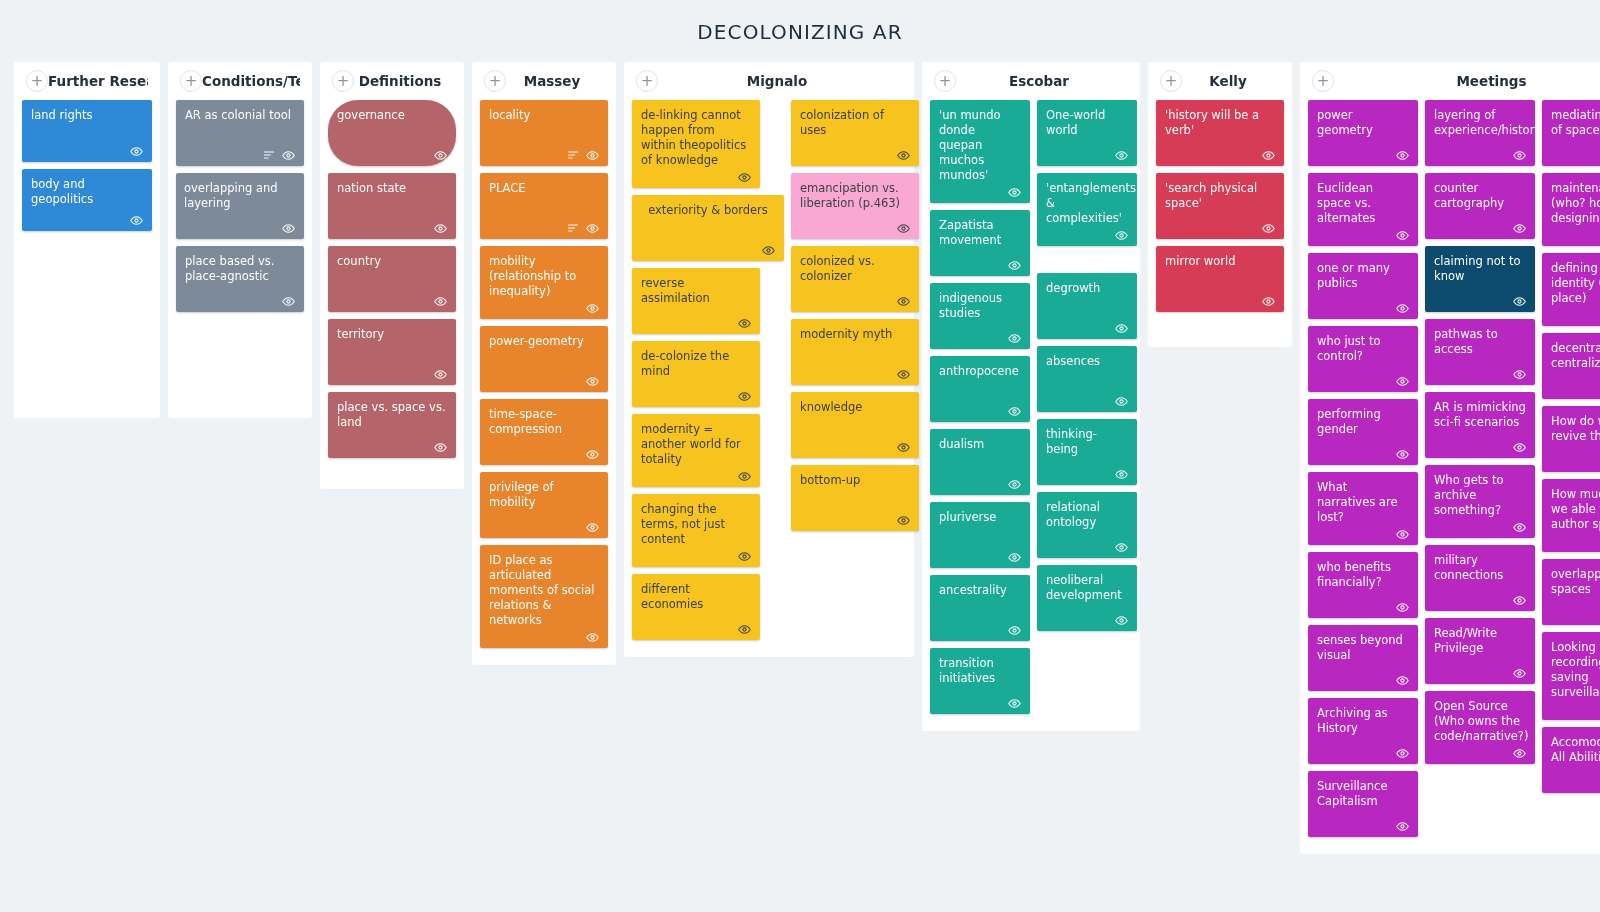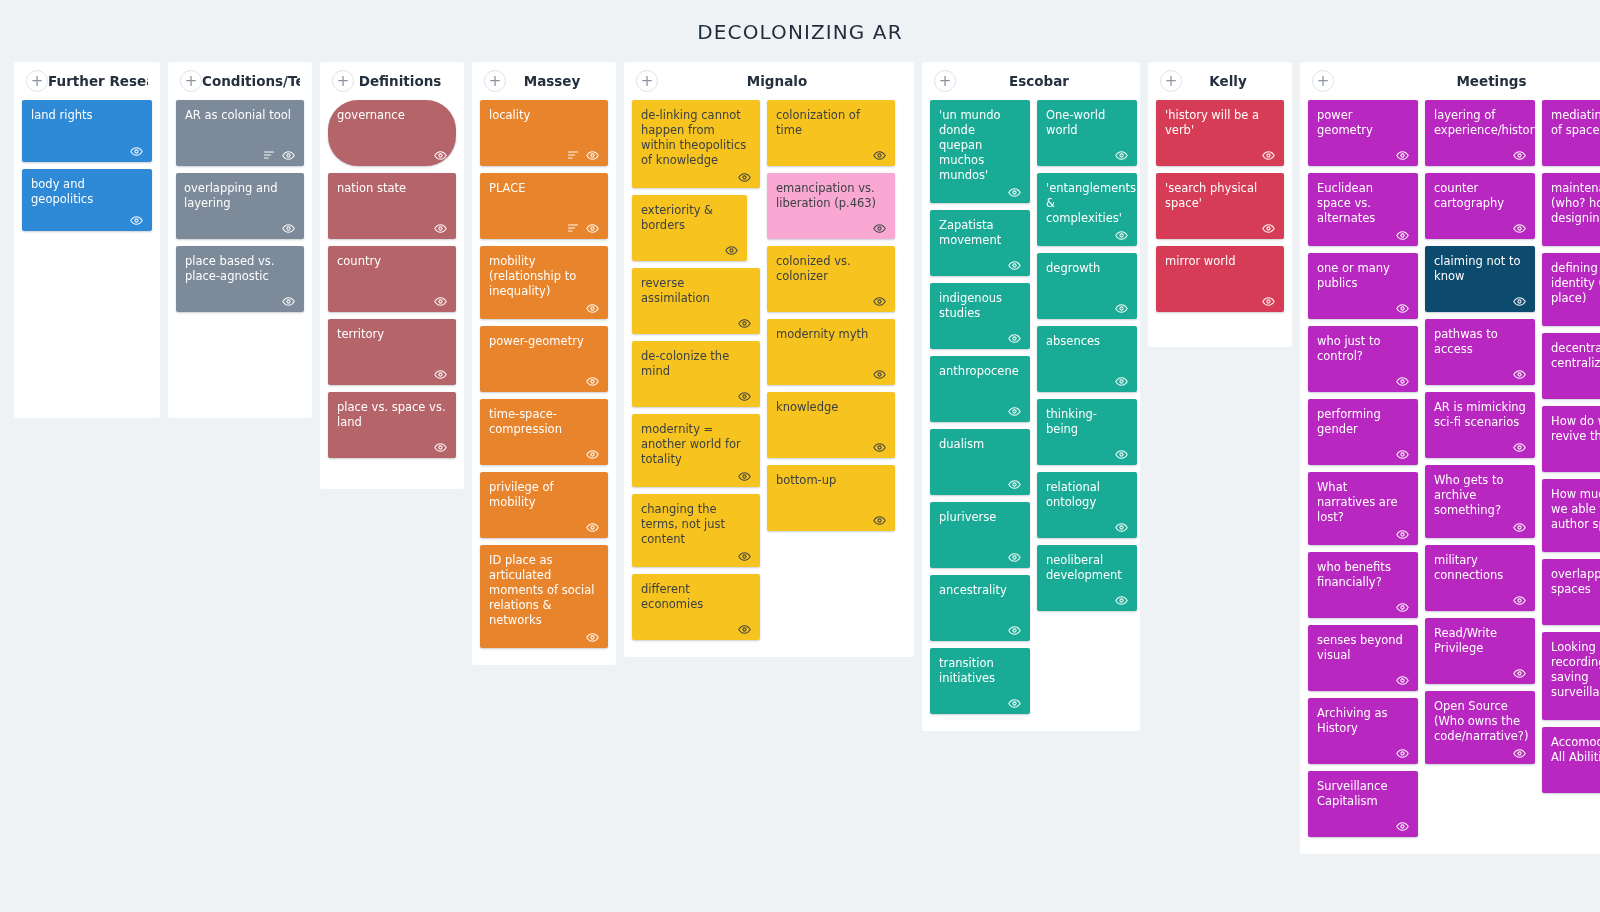--- a/index.html
+++ b/index.html
@@ -364,21 +364,21 @@
             <div class="txt">de-linking cannot happen from within theopolitics of knowledge</div>
             <div class="icons">
               <span>
                 <svg width="13" height="13" viewBox="0 0 24 24" fill="none" stroke-width="2" stroke-linecap="round" stroke-linejoin="round">
                   <path d="M1.5 12s4-7 10.5-7 10.5 7 10.5 7-4 7-10.5 7S1.5 12 1.5 12z"></path>
                   <circle cx="12" cy="12" r="3"></circle>
                 </svg>
               </span>
             </div>
           </div>
-          <div class="card dark-text" style="background: rgb(247, 196, 31); width: 115px; min-height: 66px;">
+          <div class="card dark-text" style="background: rgb(247, 196, 31); width: 152px; min-height: 66px; text-align: center;">
             <div class="txt">exteriority &amp; borders</div>
             <div class="icons">
               <span>
                 <svg width="13" height="13" viewBox="0 0 24 24" fill="none" stroke-width="2" stroke-linecap="round" stroke-linejoin="round">
                   <path d="M1.5 12s4-7 10.5-7 10.5 7 10.5 7-4 7-10.5 7S1.5 12 1.5 12z"></path>
                   <circle cx="12" cy="12" r="3"></circle>
                 </svg>
               </span>
             </div>
           </div>
@@ -433,21 +433,21 @@
                 <svg width="13" height="13" viewBox="0 0 24 24" fill="none" stroke-width="2" stroke-linecap="round" stroke-linejoin="round">
                   <path d="M1.5 12s4-7 10.5-7 10.5 7 10.5 7-4 7-10.5 7S1.5 12 1.5 12z"></path>
                   <circle cx="12" cy="12" r="3"></circle>
                 </svg>
               </span>
             </div>
           </div>
         </div>
         <div class="subcol">
           <div class="card dark-text" style="background: rgb(247, 196, 31); width: 128px; min-height: 66px;">
-            <div class="txt">colonization of time</div>
+            <div class="txt">colonization of uses</div>
             <div class="icons">
               <span>
                 <svg width="13" height="13" viewBox="0 0 24 24" fill="none" stroke-width="2" stroke-linecap="round" stroke-linejoin="round">
                   <path d="M1.5 12s4-7 10.5-7 10.5 7 10.5 7-4 7-10.5 7S1.5 12 1.5 12z"></path>
                   <circle cx="12" cy="12" r="3"></circle>
                 </svg>
               </span>
             </div>
           </div>
           <div class="card dark-text" style="background: #f9a8d4; width: 128px; min-height: 66px;">
@@ -620,21 +620,21 @@
             <div class="txt">'entanglements &amp; complexities'</div>
             <div class="icons">
               <span>
                 <svg width="13" height="13" viewBox="0 0 24 24" fill="none" stroke-width="2" stroke-linecap="round" stroke-linejoin="round">
                   <path d="M1.5 12s4-7 10.5-7 10.5 7 10.5 7-4 7-10.5 7S1.5 12 1.5 12z"></path>
                   <circle cx="12" cy="12" r="3"></circle>
                 </svg>
               </span>
             </div>
           </div>
-          <div class="card light-text" style="background: rgb(26, 171, 150); width: 100px; min-height: 66px;">
+          <div class="card light-text" style="background: rgb(26, 171, 150); width: 100px; min-height: 66px; margin-top: 20px;">
             <div class="txt">degrowth</div>
             <div class="icons">
               <span>
                 <svg width="13" height="13" viewBox="0 0 24 24" fill="none" stroke-width="2" stroke-linecap="round" stroke-linejoin="round">
                   <path d="M1.5 12s4-7 10.5-7 10.5 7 10.5 7-4 7-10.5 7S1.5 12 1.5 12z"></path>
                   <circle cx="12" cy="12" r="3"></circle>
                 </svg>
               </span>
             </div>
           </div>

